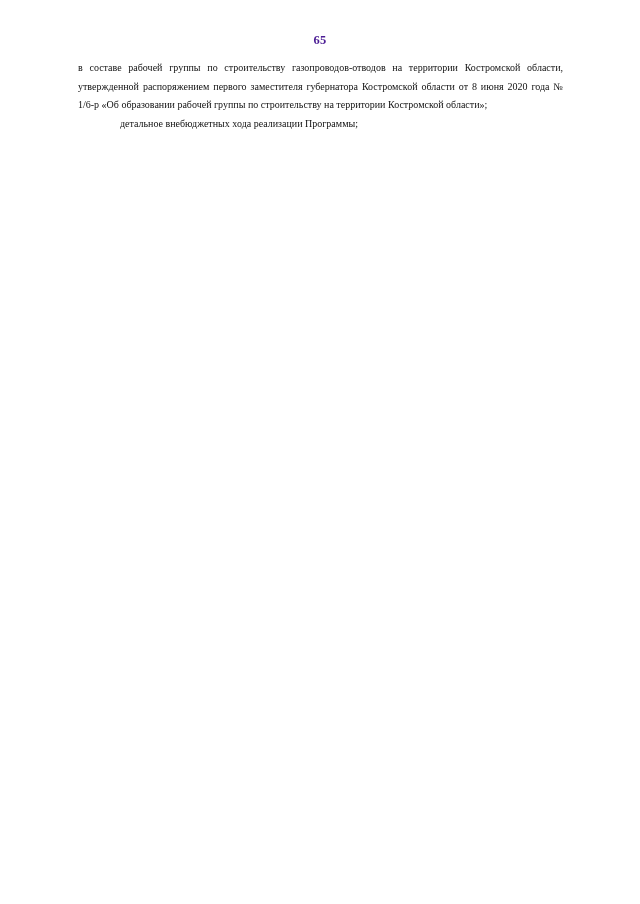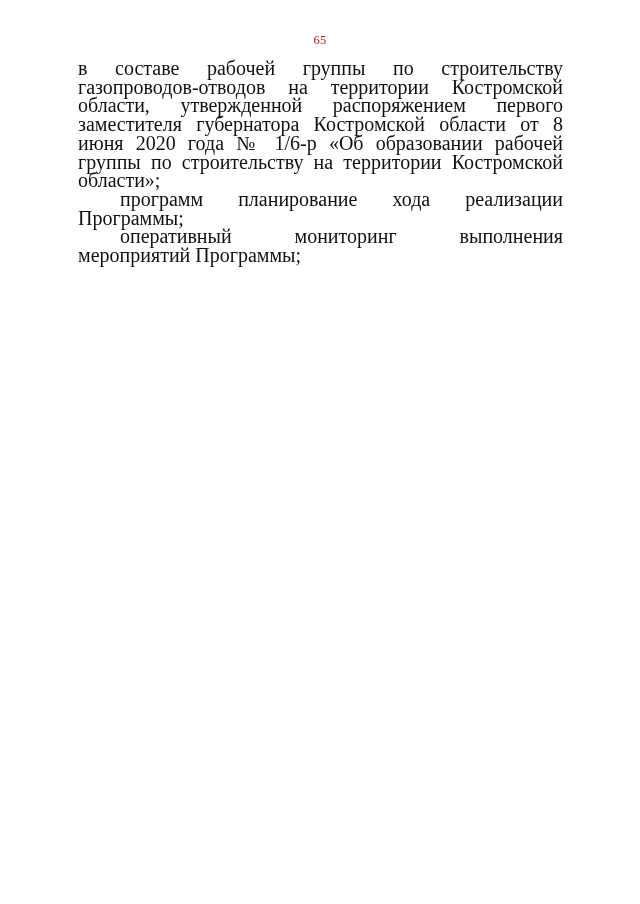--- a/index.html
+++ b/index.html
@@ -22,31 +22,32 @@
 
   
   .folio {
     position: absolute;
     top: 33px;
     left: 0;
     width: 640px;
     text-align: center;
     font-size: 12.5px;
     line-height: 14px;
-    color: #b91c1c;
+    color: #4c1d95;
     letter-spacing: 0.2px;
+    font-weight: bold;
   }
 
   
   .textblock {
     position: absolute;
     top: 59px;
     left: 78px;
     width: 485px;
-    font-size: 20px;
+    font-size: 10px;
     line-height: 18.7px;
     text-align: justify;
     text-justify: inter-word;
     color: #111111;
   }
 
   .para {
     margin: 0;
     text-align: justify;
     text-justify: inter-word;
@@ -65,22 +66,21 @@
 <body>
 
 <div class="page">
 
   <div class="folio">65</div>
 
   <div class="textblock">
 
     <p class="para noindent">в составе рабочей группы по строительству газопроводов-отводов на территории Костромской области, утвержденной распоряжением первого заместителя губернатора Костромской области от 8 июня 2020 года № 1/6-р «Об образовании рабочей  группы по строительству на территории Костромской области»;</p>
 
-    <p class="para indent">программ планирование хода реализации Программы;</p>
+    <p class="para indent">детальное внебюджетных хода реализации Программы;</p>
 
-    <p class="para indent">оперативный мониторинг выполнения мероприятий Программы;</p>
 
 
 
 
   </div>
 
 </div>
 
 </body></html>

